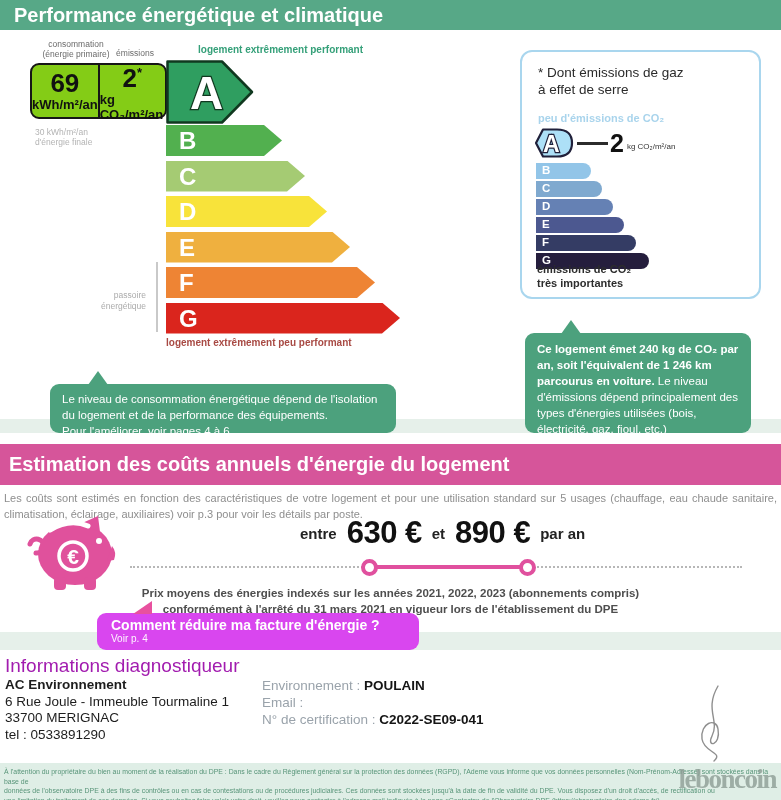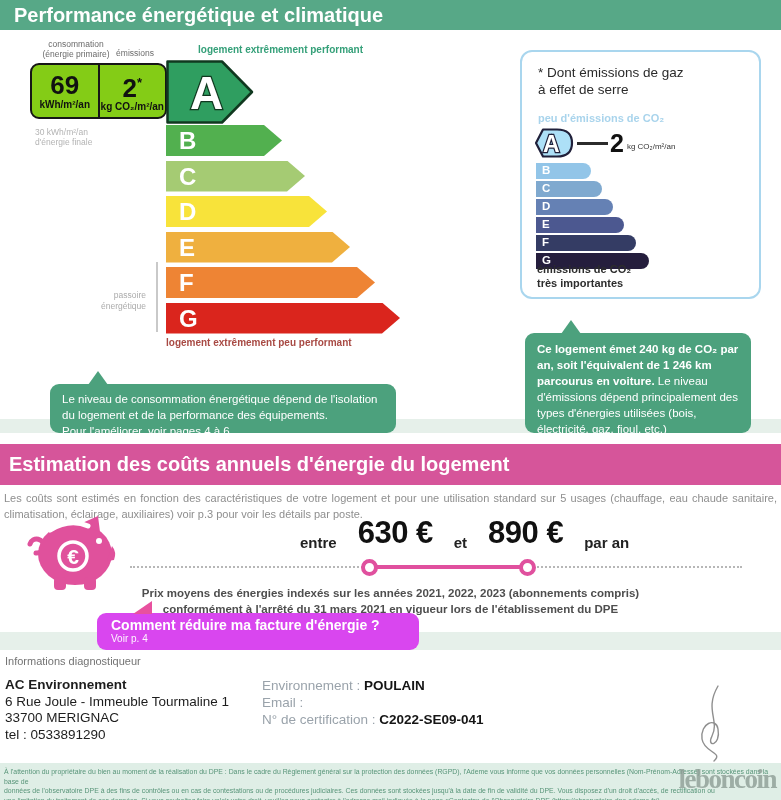--- a/index.html
+++ b/index.html
@@ -16,21 +16,21 @@
   
   .lbl-small{font-size:8.5px;color:#6b6b6b;line-height:9.5px;white-space:pre-line;text-align:center;}
   .lbl-consumption{left:33px;top:40px;width:86px;}
   .lbl-emissions{left:112px;top:49px;width:46px;}
   .note-performant{left:170px;top:44px;font-size:10px;color:#35a079;font-weight:bold;margin-left:28px;}
   .badge{left:30px;top:63px;width:137px;height:56px;background:#84cc16;border:2.5px solid #161616;
     border-radius:9px;display:flex;box-sizing:border-box;}
   .badge-cell{flex:1;display:flex;flex-direction:column;align-items:center;justify-content:center;}
   .badge-cell+.badge-cell{border-left:2px solid #161616;}
   .badge-val{font-size:26px;font-weight:bold;color:#111;line-height:26px;}
-  .badge-unit{font-size:10px;font-weight:bold;color:#111;margin-top:1px;}
+  .badge-unit{font-size:13px;font-weight:bold;color:#111;margin-top:1px;}
   sup{font-size:13px;}
   .final-note{left:35px;top:127px;width:80px;font-size:8.5px;color:#b3b3b3;line-height:10px;white-space:pre-line;text-align:left;}
 
   .arrow-a{left:166px;top:60px;}
   .grades{left:166px;top:125px;}
   .grade-row{position:relative;margin-bottom:4.5px;color:#fff;font-weight:bold;font-size:24px;
     height:31px;line-height:31px;padding-left:13px;box-sizing:border-box;
     clip-path:polygon(0 0,calc(100% - 18px) 0,100% 50%,calc(100% - 18px) 100%,0 100%);}
   .note-peu{left:166px;top:337px;font-size:10px;color:#a84a44;font-weight:bold;}
   .passoire{left:86px;top:290px;width:60px;font-size:8.5px;color:#ababab;line-height:10.5px;
@@ -61,38 +61,38 @@
     border-right:10px solid transparent;border-bottom:14px solid #4ca17d;top:-13px;}
   .bubble-left{left:50px;top:384px;width:346px;height:49px;padding:7px 12px;}
   .bubble-left .ptr{left:38px;}
   .bubble-right{left:525px;top:333px;width:226px;height:100px;padding:8px 12px;}
   .bubble-right .ptr{left:36px;}
   .bold{font-weight:bold;}
 
   
   .cost-intro{left:4px;top:490px;width:773px;font-size:11px;color:#8e8e8e;line-height:16px;text-align:justify;}
   .piggy{left:22px;top:514px;}
-  .cost-line{left:300px;top:515px;display:flex;align-items:flex-end;gap:21px;}
+  .cost-line{left:300px;top:515px;display:flex;align-items:center;gap:10px;}
   .cost-word{font-size:15px;font-weight:bold;color:#222;}
   .cost-big{font-size:31px;font-weight:bold;color:#111;letter-spacing:-0.5px;}
   .dots{left:130px;top:566px;width:612px;border-top:2px dotted #b7b7b7;}
   .solid-seg{left:370px;top:565px;width:157px;height:4px;background:#e0509e;border-radius:2px;}
   .knob{width:9px;height:9px;background:#fff;border:4px solid #e0509e;border-radius:50%;top:559px;}
   .knob1{left:361px;} .knob2{left:519px;}
   .cost-note{left:130px;top:585px;width:521px;text-align:center;font-size:11.5px;font-weight:bold;
     color:#4e4e4e;line-height:16px;}
   .bubble-pink{left:97px;top:613px;width:322px;height:37px;background:#d946ef;border-radius:9px;
     color:#fff;padding:5px 14px;box-sizing:border-box;z-index:1;}
   .bubble-pink .ptr{position:absolute;width:0;height:0;top:-12px;left:36px;
     border-left:19px solid transparent;border-bottom:13px solid #e8519f;}
   .bp-title{font-size:14px;font-weight:bold;line-height:15px;}
   .bp-sub{font-size:10px;line-height:11px;opacity:.95;}
 
   
-  .info-title{left:5px;top:655px;font-size:11px;color:#737373;}
+  .info-title{left:5px;top:655px;font-size:19px;color:#a21caf;}
   .company{left:5px;top:677px;font-size:13.5px;line-height:16.5px;color:#1d1d1d;}
   .diag{left:262px;top:677px;width:372px;font-size:13.5px;line-height:17px;}
   .diag .lab{color:#9aa3ab;}
   .diag .val{font-weight:bold;color:#151515;}
   .sig{left:688px;top:682px;}
 
   
   .footer-band{left:0;top:763px;width:781px;height:37px;background:#dfeee6;box-sizing:border-box;
     padding:4px 4px 0 4px;font-size:6.9px;color:#579478;line-height:9.6px;}
   .watermark{right:5px;top:764px;font-size:27px;font-weight:bold;color:#8d9d95;opacity:.8;

